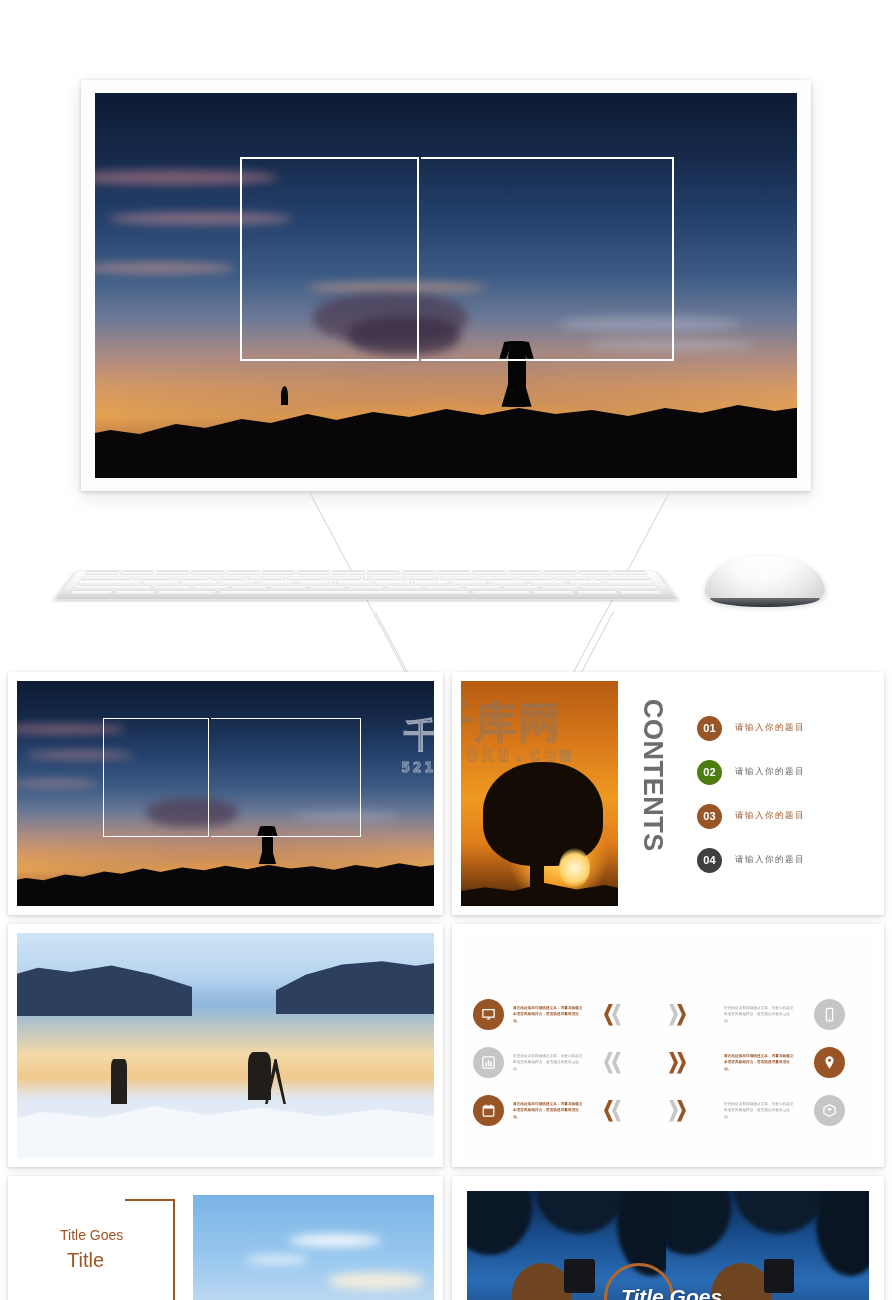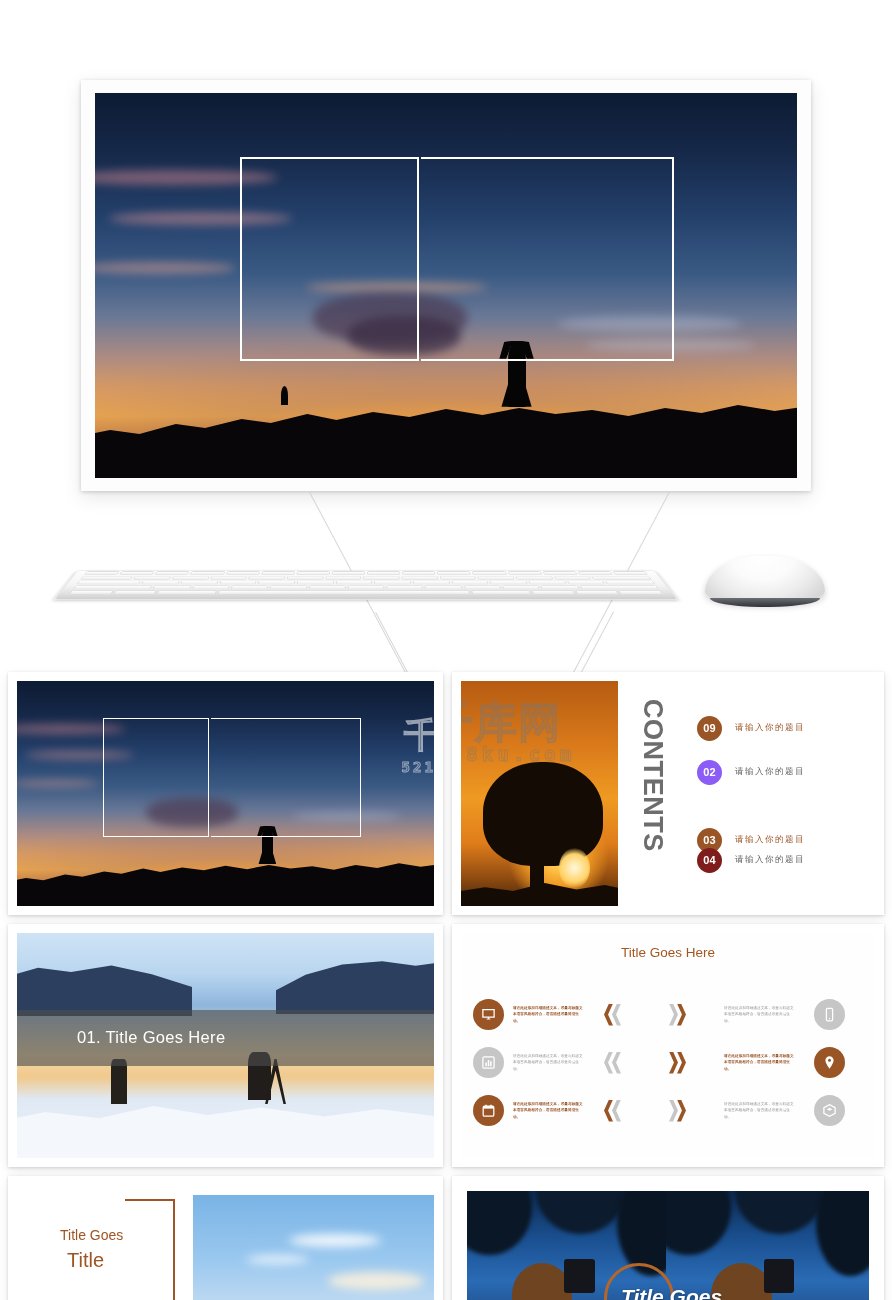--- a/index.html
+++ b/index.html
@@ -391,57 +391,53 @@
         <div class="tree" style="left:-5%;bottom:0;width:112%;height:16%;clip-path:polygon(0 62%,18% 48%,34% 58%,52% 36%,70% 54%,86% 42%,100% 56%,100% 100%,0 100%);"></div>
         <div style="position:absolute;left:62%;top:74%;width:20%;height:18%;border-radius:50%;background:radial-gradient(circle,#fff8dd 0%, #ffd36a 55%, rgba(255,190,60,0) 80%);"></div>
       </div>
 
       <div class="wm wm-logo wm-dark" style="left:-30px;top:14px;font-size:42px;letter-spacing:.04em;">千库网</div>
       <div class="wm wm-logo wm-dark wm-sub" style="left:-26px;top:62px;font-size:19px;">588ku.com</div>
 
       <div class="contents-word" style="left:42.5%;top:8%;font-size:27px;">CONTENTS</div>
 
       <div class="toc-row" style="left:57%;top:15.5%;">
-        <span class="toc-num" style="background:#9a5526;">09</span>
+        <span class="toc-num" style="background:#9a5526;">01</span>
         <span class="toc-label" style="color:#9a5526;">请输入你的题目</span>
       </div>
       <div class="toc-row" style="left:57%;top:35%;">
-        <span class="toc-num" style="background:#8b5cf6;">02</span>
+        <span class="toc-num" style="background:#4d7c0f;">02</span>
         <span class="toc-label" style="color:#5f5f5f;">请输入你的题目</span>
       </div>
-      <div class="toc-row" style="left:57%;top:54.5%;margin-top:24px;">
+      <div class="toc-row" style="left:57%;top:54.5%;">
         <span class="toc-num" style="background:#9a5526;">03</span>
         <span class="toc-label" style="color:#9a5526;">请输入你的题目</span>
       </div>
       <div class="toc-row" style="left:57%;top:74%;">
-        <span class="toc-num" style="background:#7f1d1d;">04</span>
+        <span class="toc-num" style="background:#404040;">04</span>
         <span class="toc-label" style="color:#5f5f5f;">请输入你的题目</span>
       </div>
     </div>
   </div>
 
   <div class="slide" style="left:8px;top:924px;width:435px;height:243px;">
     <div class="slide-inner">
       <div class="section-photo"></div>
       <div class="rockband" style="left:-2%;top:13%;width:44%;height:24%;clip-path:polygon(0 26%,16% 10%,34% 18%,56% 6%,78% 22%,100% 46%,100% 100%,0 100%);"></div>
       <div class="rockband" style="right:-2%;top:11%;width:40%;height:25%;clip-path:polygon(0 58%,18% 30%,40% 12%,64% 6%,84% 14%,100% 8%,100% 100%,0 100%);"></div>
       <div class="snow" style="left:-4%;bottom:-2%;width:108%;height:34%;clip-path:polygon(0 46%,10% 34%,22% 42%,34% 26%,46% 38%,58% 28%,72% 40%,84% 30%,100% 42%,100% 100%,0 100%);"></div>
       <div class="person" style="left:22.5%;bottom:24%;width:4%;height:20%;background:#24201c;border-radius:18% 18% 0 0;"></div>
       <div class="person" style="left:55.5%;bottom:26%;width:5.5%;height:21%;background:#201d1a;border-radius:24% 24% 0 0;"></div>
       <div class="person" style="left:59.5%;bottom:24%;width:5%;height:20%;background:#201d1a;clip-path:polygon(45% 0,55% 0,100% 100%,88% 100%,50% 26%,12% 100%,0 100%);"></div>
 
-      <div class="section-bar" style="top:34%;height:25%;">
-        <span class="section-title">01.  Title Goes Here</span>
-      </div>
     </div>
   </div>
 
   <div class="slide" style="left:452px;top:924px;width:432px;height:243px;">
     <div class="slide-inner" style="background:#fefefe;">
-      <div class="icons-title">Title Goes Here</div>
 
       <div class="iconrow" style="left:12px;top:66px;gap:9px;">
         <span class="circ" style="background:#9a5526;">
           <svg viewBox="0 0 24 24" aria-hidden="true">
               <path d="M3 4h18v12H3z" fill="none" stroke="#fff" stroke-width="2"></path>
               <path d="M9 20h6v-1.5H9z"></path>
               <path d="M11 16h2v3h-2z"></path>
             </svg>
         </span>
         <span class="blurb" style="color:#9a5526;font-weight:700;">请在此处添加详细描述文本，尽量与标题文本语言风格相符合，语言描述尽量简洁生动。</span>

